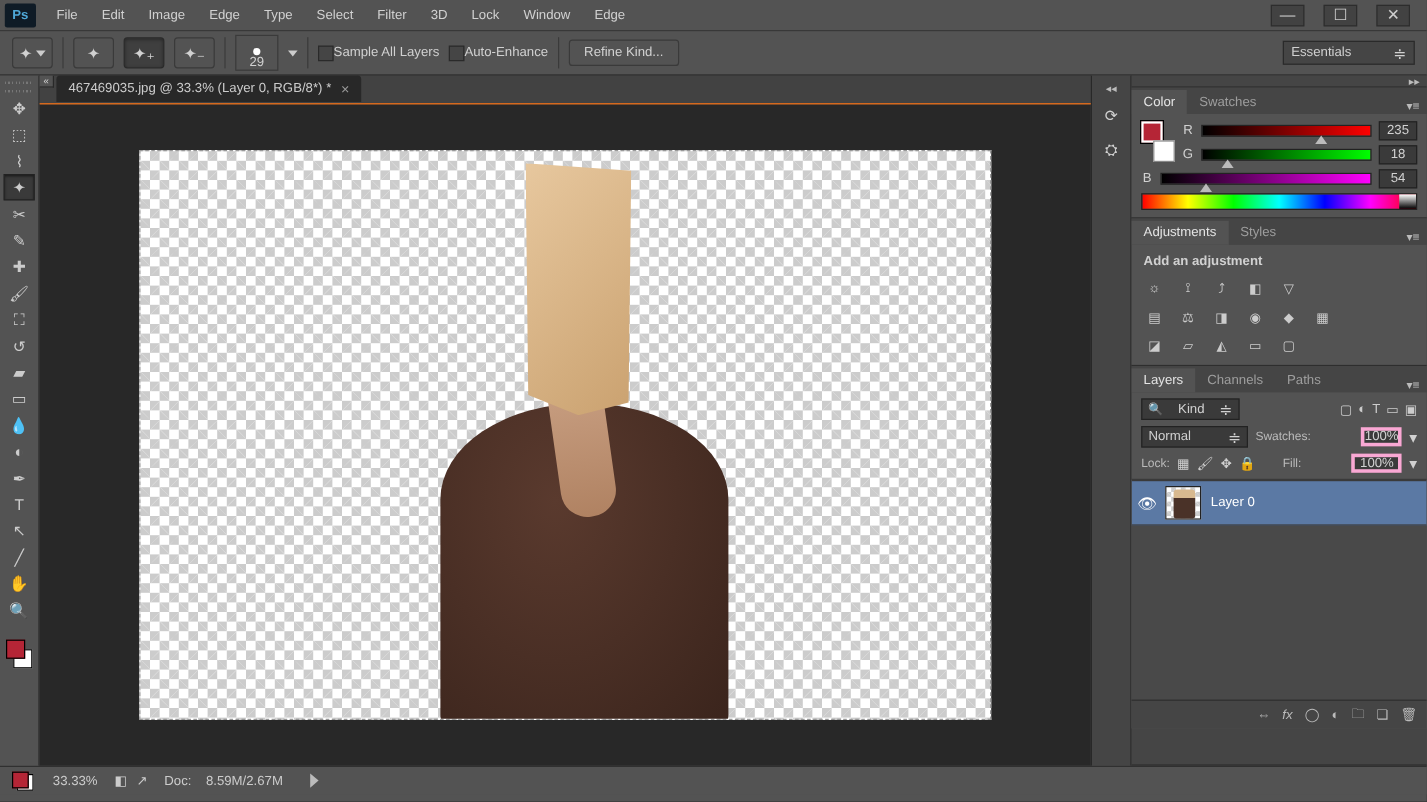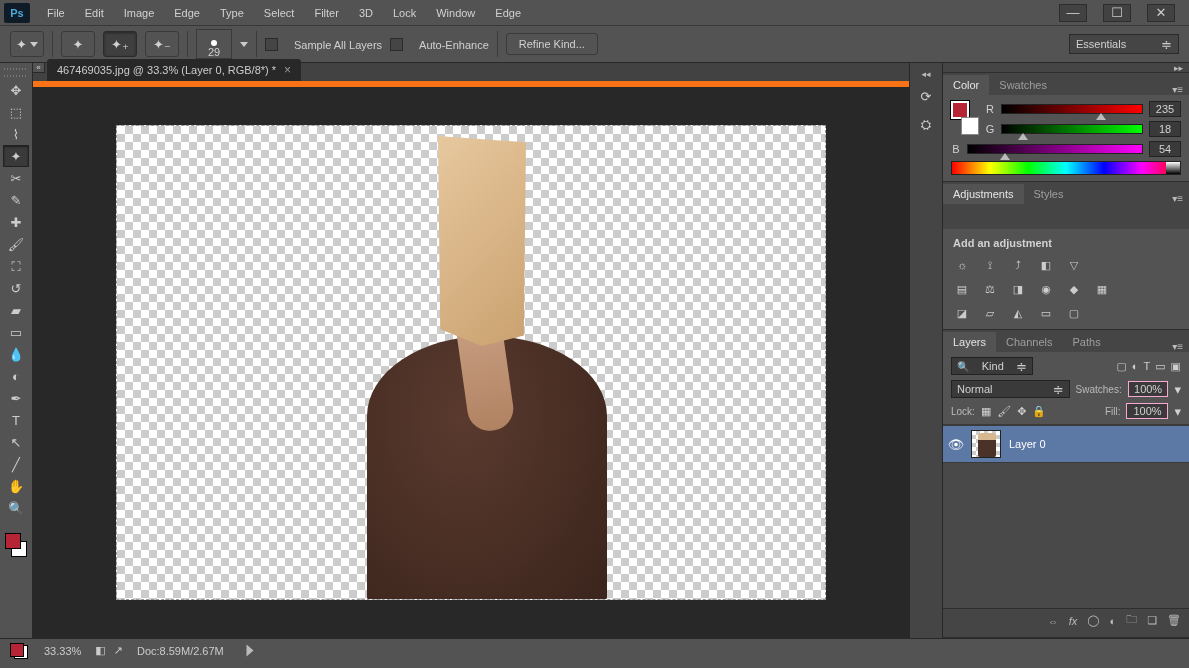--- a/index.html
+++ b/index.html
@@ -13,21 +13,21 @@
 .win-controls { margin-left: auto; display: flex; gap: 16px; padding-right: 14px; }
 .win-btn { width: 28px; height: 18px; background: #424242; border: 1px solid #2d2d2d; display: flex; align-items: center; justify-content: center; color: #ccc; }
 
 
 .optionsbar { height: 38px; background: #535353; border-top: 1px solid #383838; border-bottom: 1px solid #282828; display: flex; align-items: center; padding: 0 10px; gap: 8px; }
 .opt-icon { width: 34px; height: 26px; background: #535353; border: 1px solid #3a3a3a; display: flex; align-items: center; justify-content: center; border-radius: 3px; }
 .opt-icon.sel { background: #3f3f3f; border-color: #2a2a2a; box-shadow: inset 0 1px 3px rgba(0,0,0,.4); }
 .brush-preview { width: 36px; height: 30px; border: 1px solid #3a3a3a; display: flex; flex-direction: column; align-items: center; justify-content: flex-end; font-size: 9px; }
 .brush-dot { width: 6px; height: 6px; background: #fff; border-radius: 50%; }
 .divider-v { width: 1px; height: 26px; background: #3a3a3a; }
-.checkbox { display: flex; align-items: flex-end; gap: 16px; }
+.checkbox { display: flex; align-items: center; gap: 0; }
 .cb-box { width: 13px; height: 13px; border: 1px solid #2a2a2a; background: #454545; }
 .btn { padding: 4px 12px; background: #535353; border: 1px solid #3a3a3a; border-radius: 3px; }
 .workspace-dd { margin-left: auto; width: 110px; height: 20px; background: #454545; border: 1px solid #2a2a2a; display: flex; align-items: center; padding: 0 6px; justify-content: space-between; }
 
 
 .main { display: flex; height: 575px; }
 
 
 .tools { width: 33px; background: #535353; border-right: 1px solid #282828; display: flex; flex-direction: column; align-items: center; padding-top: 2px; gap: 0; }
 .tool-grip { width: 30px; height: 8px; display: flex; align-items: center; justify-content: center; }
@@ -35,21 +35,21 @@
 .tool { width: 26px; height: 22px; display: flex; align-items: center; justify-content: center; color: #ccc; position: relative; }
 .tool.sel { background: #3a3a3a; border: 1px solid #222; box-shadow: inset 0 1px 2px rgba(0,0,0,.5); }
 .tool-sep { width: 22px; height: 6px; }
 .fgbg { width: 26px; height: 28px; position: relative; margin-top: 6px; }
 .fg-sw { position: absolute; width: 16px; height: 16px; background: #b52536; border: 1px solid #000; left: 2px; top: 2px; z-index: 2; }
 .bg-sw { position: absolute; width: 16px; height: 16px; background: #fff; border: 1px solid #000; right: 2px; bottom: 2px; }
 
 
 .docarea { flex: 1; background: #282828; display: flex; flex-direction: column; position: relative; }
 .doc-collapse { width: 12px; height: 10px; background: #535353; position: absolute; left: 0; top: 0; border-right: 1px solid #282828; border-bottom: 1px solid #282828; display:flex;align-items:center;justify-content:center;font-size:8px;}
-.tabstrip { height: 24px; background: #424242; display: flex; align-items: flex-end; padding-left: 14px; border-bottom: 6px solid #f97316;}
+.tabstrip { height: 24px; background: #424242; display: flex; align-items: flex-start; padding-left: 14px; border-bottom: 1px solid #f97316;}
 .doctab { height: 22px; background: #282828; padding: 4px 10px; display: flex; align-items: center; gap: 8px; color: #ccc; border-top-left-radius:3px; border-top-right-radius:3px;}
 .doctab .close { font-size: 12px; color: #999; }
 .canvas-wrap { flex: 1; display: flex; align-items: center; justify-content: center; position: relative; }
 .canvas { width: 710px; height: 475px; background-color:#fff; background-image: linear-gradient(45deg,#ccc 25%,transparent 25%),linear-gradient(-45deg,#ccc 25%,transparent 25%),linear-gradient(45deg,transparent 75%,#ccc 75%),linear-gradient(-45deg,transparent 75%,#ccc 75%); background-size: 16px 16px; background-position: 0 0,0 8px,8px -8px,-8px 0; border: 1px dashed #999; position: relative; overflow: hidden; }
 
 .subject { position: absolute; left: 250px; top: 10px; width: 240px; height: 465px; }
 .bag { position: absolute; left: 60px; top: 0; width: 110px; height: 210px; background: linear-gradient(135deg,#e8c9a0,#c9a06e); clip-path: polygon(10% 0,90% 3%,88% 95%,50% 100%,12% 92%); filter: drop-shadow(0 2px 1px rgba(0,0,0,.15)); }
 .body { position: absolute; left: 0; top: 200px; width: 240px; height: 270px; background: radial-gradient(ellipse at 40% 30%, #5a3a2e, #3a241c); border-radius: 120px 120px 10px 10px / 80px 80px 10px 10px; }
 .arm { position: absolute; left: 95px; top: 175px; width: 46px; height: 120px; background: linear-gradient(#caa184,#b08262); border-radius: 22px; transform: rotate(-8deg); }
 
@@ -78,32 +78,32 @@
 .slider { flex:1; height:10px; position:relative; border:1px solid #222; }
 .slider.r { background: linear-gradient(90deg,#000,#f00); }
 .slider.g { background: linear-gradient(90deg,#000,#0f0); }
 .slider.b { background: linear-gradient(90deg,#000,#f0f); }
 .slider .thumb { position:absolute; top:8px; width:0; height:0; border-left:5px solid transparent; border-right:5px solid transparent; border-bottom:7px solid #bbb; transform: translateX(-5px); }
 .numbox { width:32px; height:16px; background:#3a3a3a; border:1px solid #222; text-align:center; line-height:14px; }
 .spectrum { height:14px; margin-top:4px; background: linear-gradient(90deg,red,yellow,lime,cyan,blue,magenta,red); clear:both; border:1px solid #222; position:relative;}
 .spectrum::after{content:"";position:absolute;right:0;top:0;width:14px;height:100%;background:linear-gradient(#fff,#000);}
 
 
-.adj-body { background:#535353; padding:8px 10px;margin-top:25px; }
+.adj-body { background:#535353; padding:8px 10px; }
 .adj-row { display:flex; gap:10px; margin-top:8px; color:#ccc; }
 .adj-row span { width:18px; height:16px; display:flex; align-items:center; justify-content:center; }
 
 
 .layers-body { background:#535353; padding:0; display:flex; flex-direction:column; height: 280px;}
 .layers-controls { padding:5px 8px; display:flex; flex-direction:column; gap:5px; border-bottom:1px solid #3a3a3a;}
 .lc-row { display:flex; align-items:center; gap:6px; }
 .dd { height:18px; background:#3a3a3a; border:1px solid #222; display:flex; align-items:center; justify-content:space-between; padding:0 5px; }
 .lc-icons { display:flex; gap:5px; margin-left:auto; font-size:11px; color:#ccc;}
 .small-lab { font-size:10px; color:#bbb; }
-.pct-box { width:42px; height:16px; background:#3a3a3a; border:1px solid #f9a8d4; display:flex; align-items:center; justify-content:center; }
+.pct-box { width:42px; height:16px; background:#3a3a3a; border:3px solid #f9a8d4; display:flex; align-items:center; justify-content:center;margin-left:36px; }
 .layer-list { flex:1; background:#494949; overflow:auto; }
 .layer-row { height:38px; display:flex; align-items:center; background:#5b79a4; border-top:1px solid #3a3a3a; border-bottom:1px solid #3a3a3a; padding:0 6px; gap:8px; color:#fff;}
 .eye { width:14px; height:14px; display:flex; align-items:center; justify-content:center; }
 .thumb-sq { width:30px; height:28px; background-color:#fff; background-image: linear-gradient(45deg,#ccc 25%,transparent 25%),linear-gradient(-45deg,#ccc 25%,transparent 25%),linear-gradient(45deg,transparent 75%,#ccc 75%),linear-gradient(-45deg,transparent 75%,#ccc 75%); background-size:8px 8px; background-position:0 0,0 4px,4px -4px,-4px 0; border:1px solid #222; position:relative;}
 .thumb-sq::after { content:""; position:absolute; left:6px; top:2px; width:18px; height:24px; background: linear-gradient(#d8b98f 30%, #4a3228 30%); border-radius:3px 3px 2px 2px;}
 .layer-bottom { height:24px; border-top:1px solid #2e2e2e; background:#454545; display:flex; align-items:center; gap:10px; padding:0 8px; color:#bbb; justify-content:flex-end;}
 
 
 .statusbar { height: 24px; background: #535353; border-top: 1px solid #282828; display:flex; align-items:center; padding:0 8px; gap:14px; color:#ccc;}
 .status-icons { display:flex; gap:8px; }
@@ -428,18 +428,18 @@
 <div class="statusbar">
   <div class="fgbg" style="width:22px;height:20px;margin:0;">
     <div class="fg-sw" style="width:14px;height:14px;"></div>
     <div class="bg-sw" style="width:14px;height:14px;"></div>
   </div>
   <div>33.33%</div>
   <div class="status-icons">
     <span>◧</span>
     <span>↗</span>
   </div>
-  <div style="display:flex;gap:0;align-items:center;">
+  <div style="display:flex;gap:12px;align-items:center;">
     <span>Doc:</span>
     <span>8.59M/2.67M</span>
   </div>
   <span class="tri" style="transform:rotate(-90deg);margin-left:6px;"></span>
 </div>
 
 </body></html>

